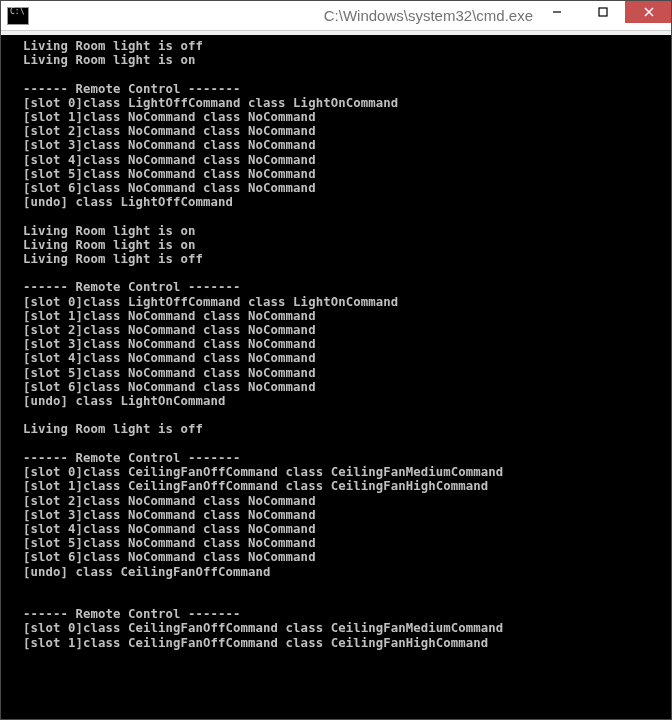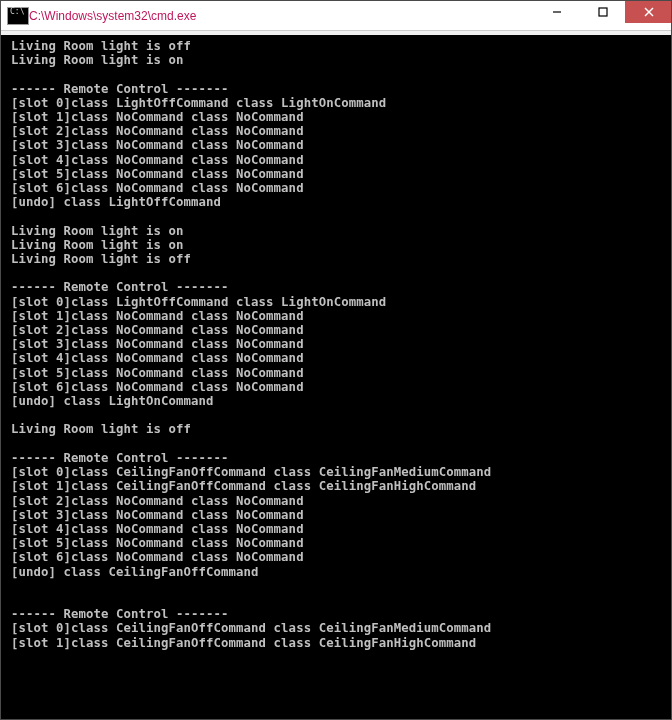--- a/index.html
+++ b/index.html
@@ -34,23 +34,23 @@
     border: 1px solid #999;
     position: relative;
     font-size: 8px;
     color: #ccc;
     font-family: Consolas, monospace;
     line-height: 6px;
     padding: 1px 2px;
   }
   .titlebar-title {
     flex: 1;
-    text-align: left;
-    font-size: 12px;
-    color: #be185d;
+    text-align: right;
+    font-size: 15px;
+    color: #737373;
   }
   .win-controls {
     display: flex;
     height: 100%;
   }
   .win-btn {
     width: 46px;
     height: 22px;
     display: flex;
     align-items: center;
@@ -68,21 +68,21 @@
     height: 4px;
     background: #f0f0f0;
   }
   .terminal {
     flex: 1;
     background: #000;
     color: #c0c0c0;
     font-family: Consolas, "Lucida Console", monospace;
     font-size: 12.3px;
     line-height: 14.2px;
-    padding: 4px 6px 2px 10px;
+    padding: 4px 6px 2px 22px;
     white-space: pre;
     overflow: hidden;
     font-weight: bold;
     letter-spacing: 0.1px;
   }
 </style>
 </head>
 <body>
 
 <div class="window">

